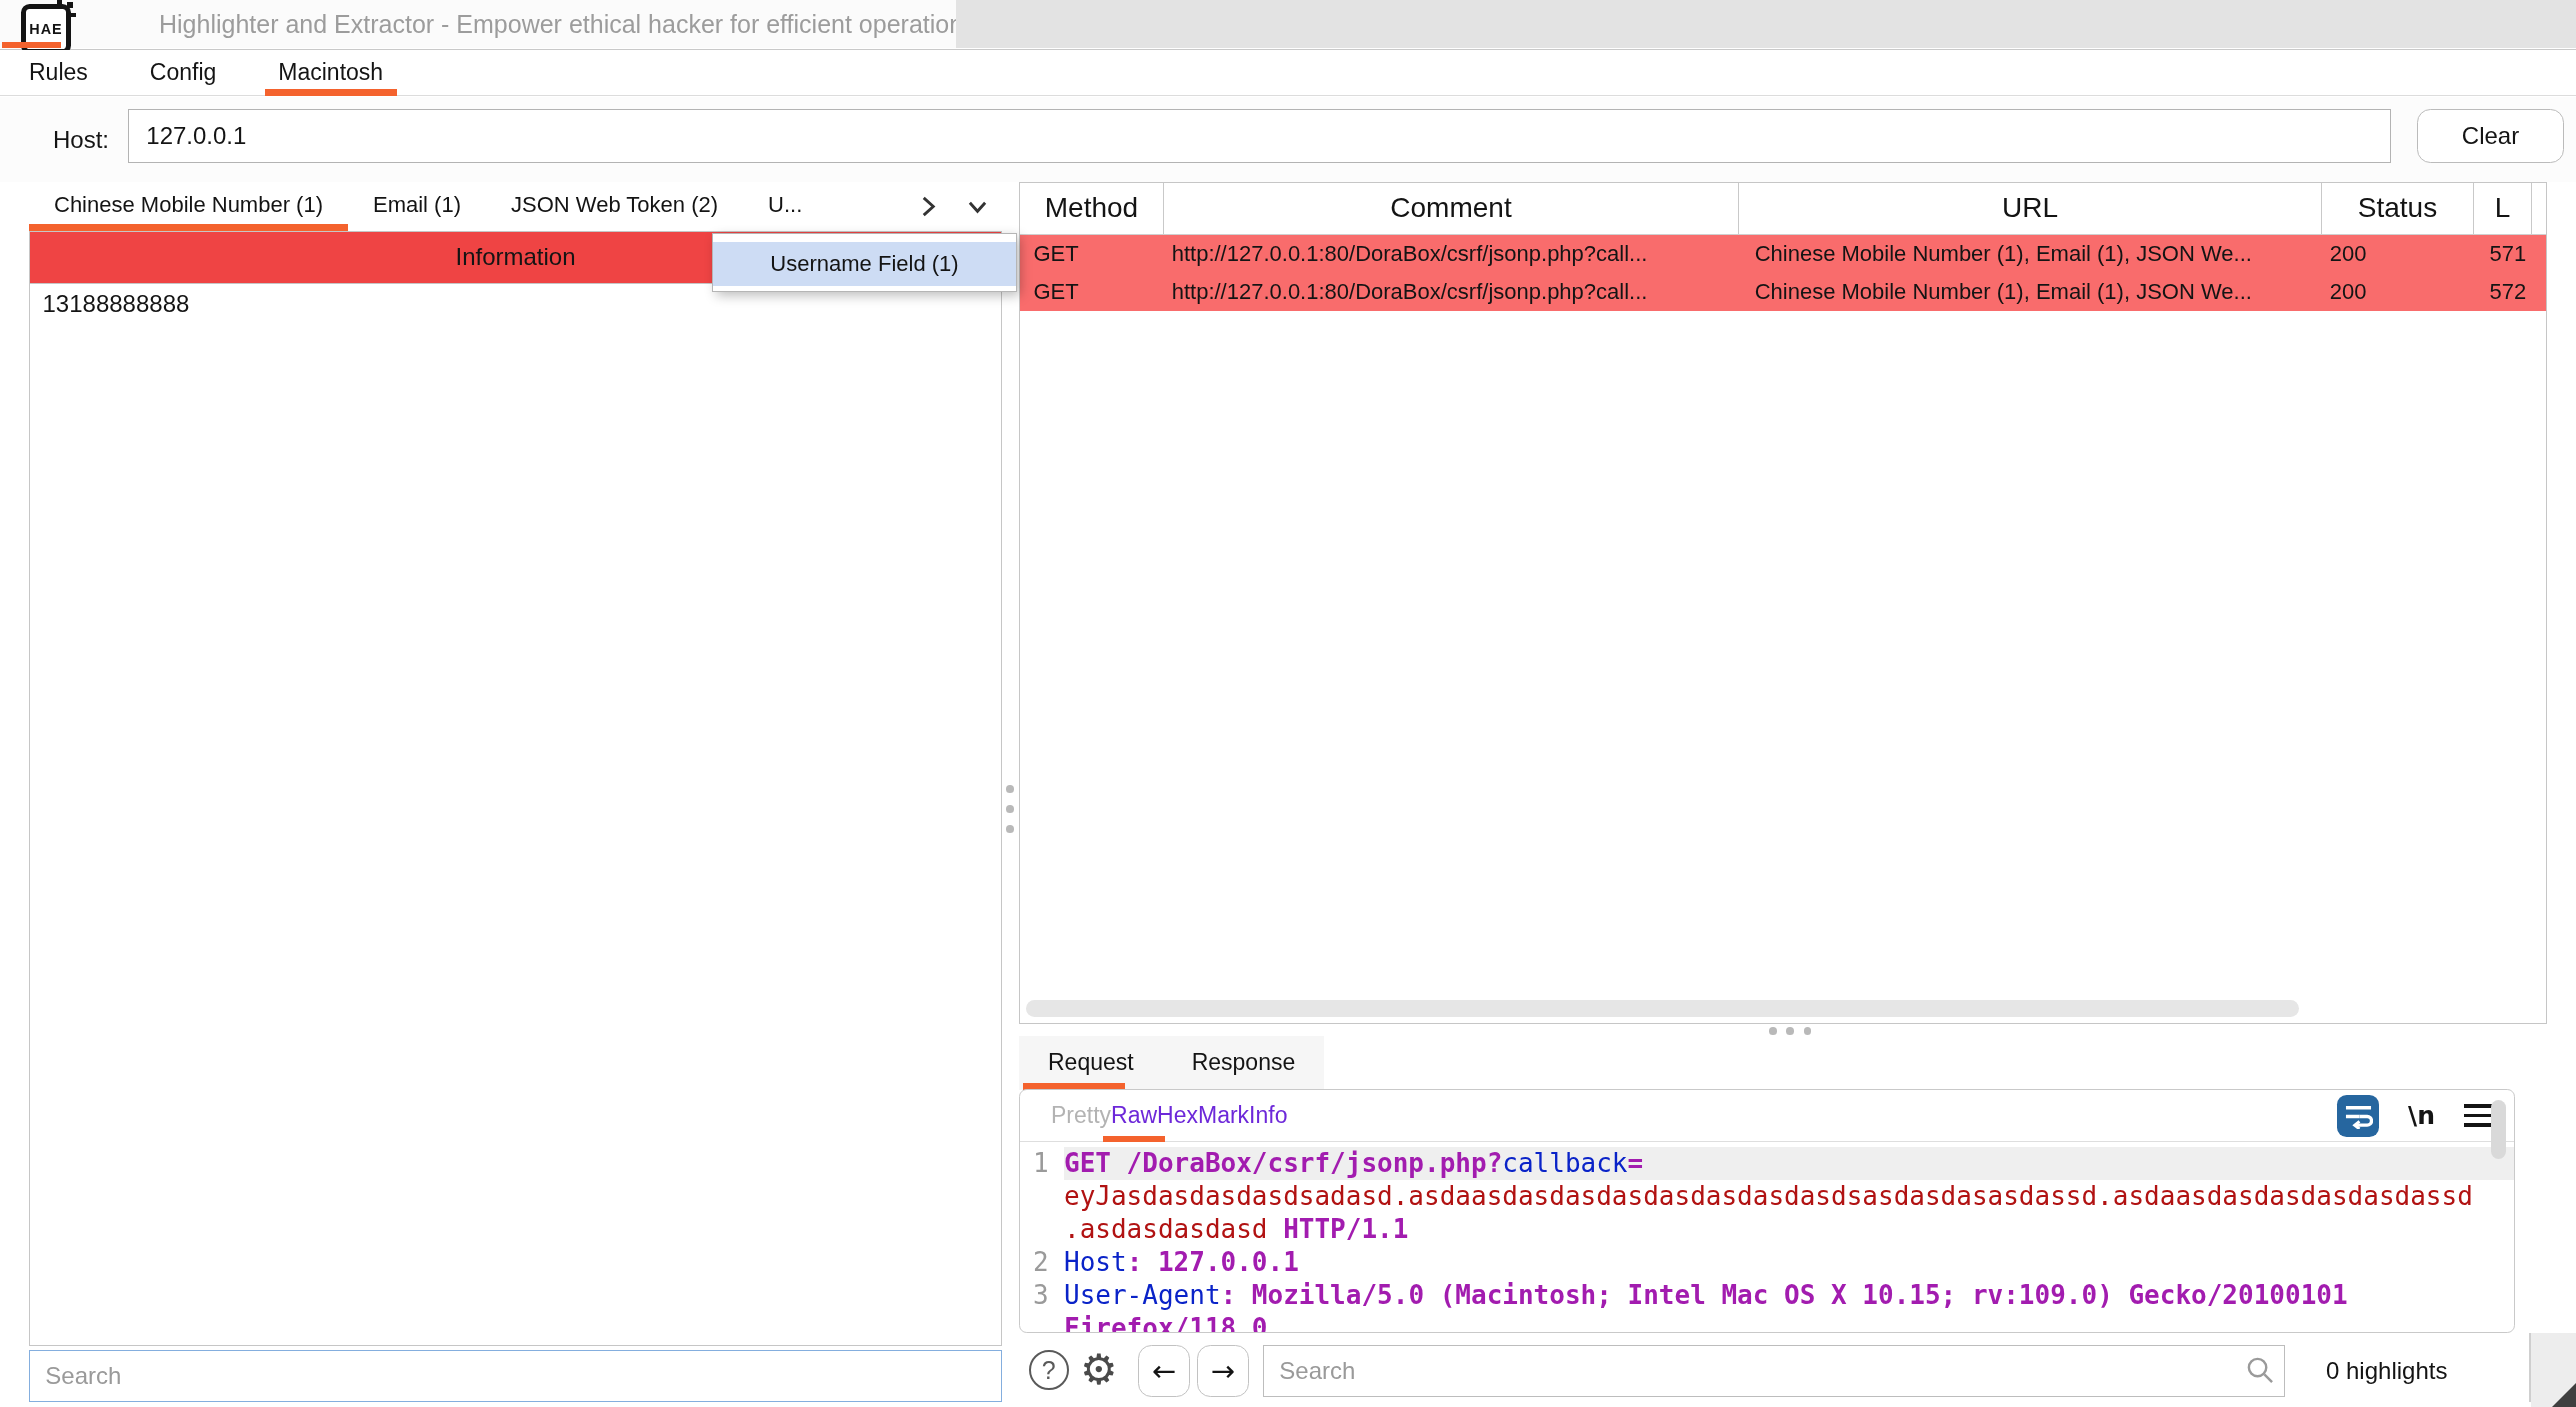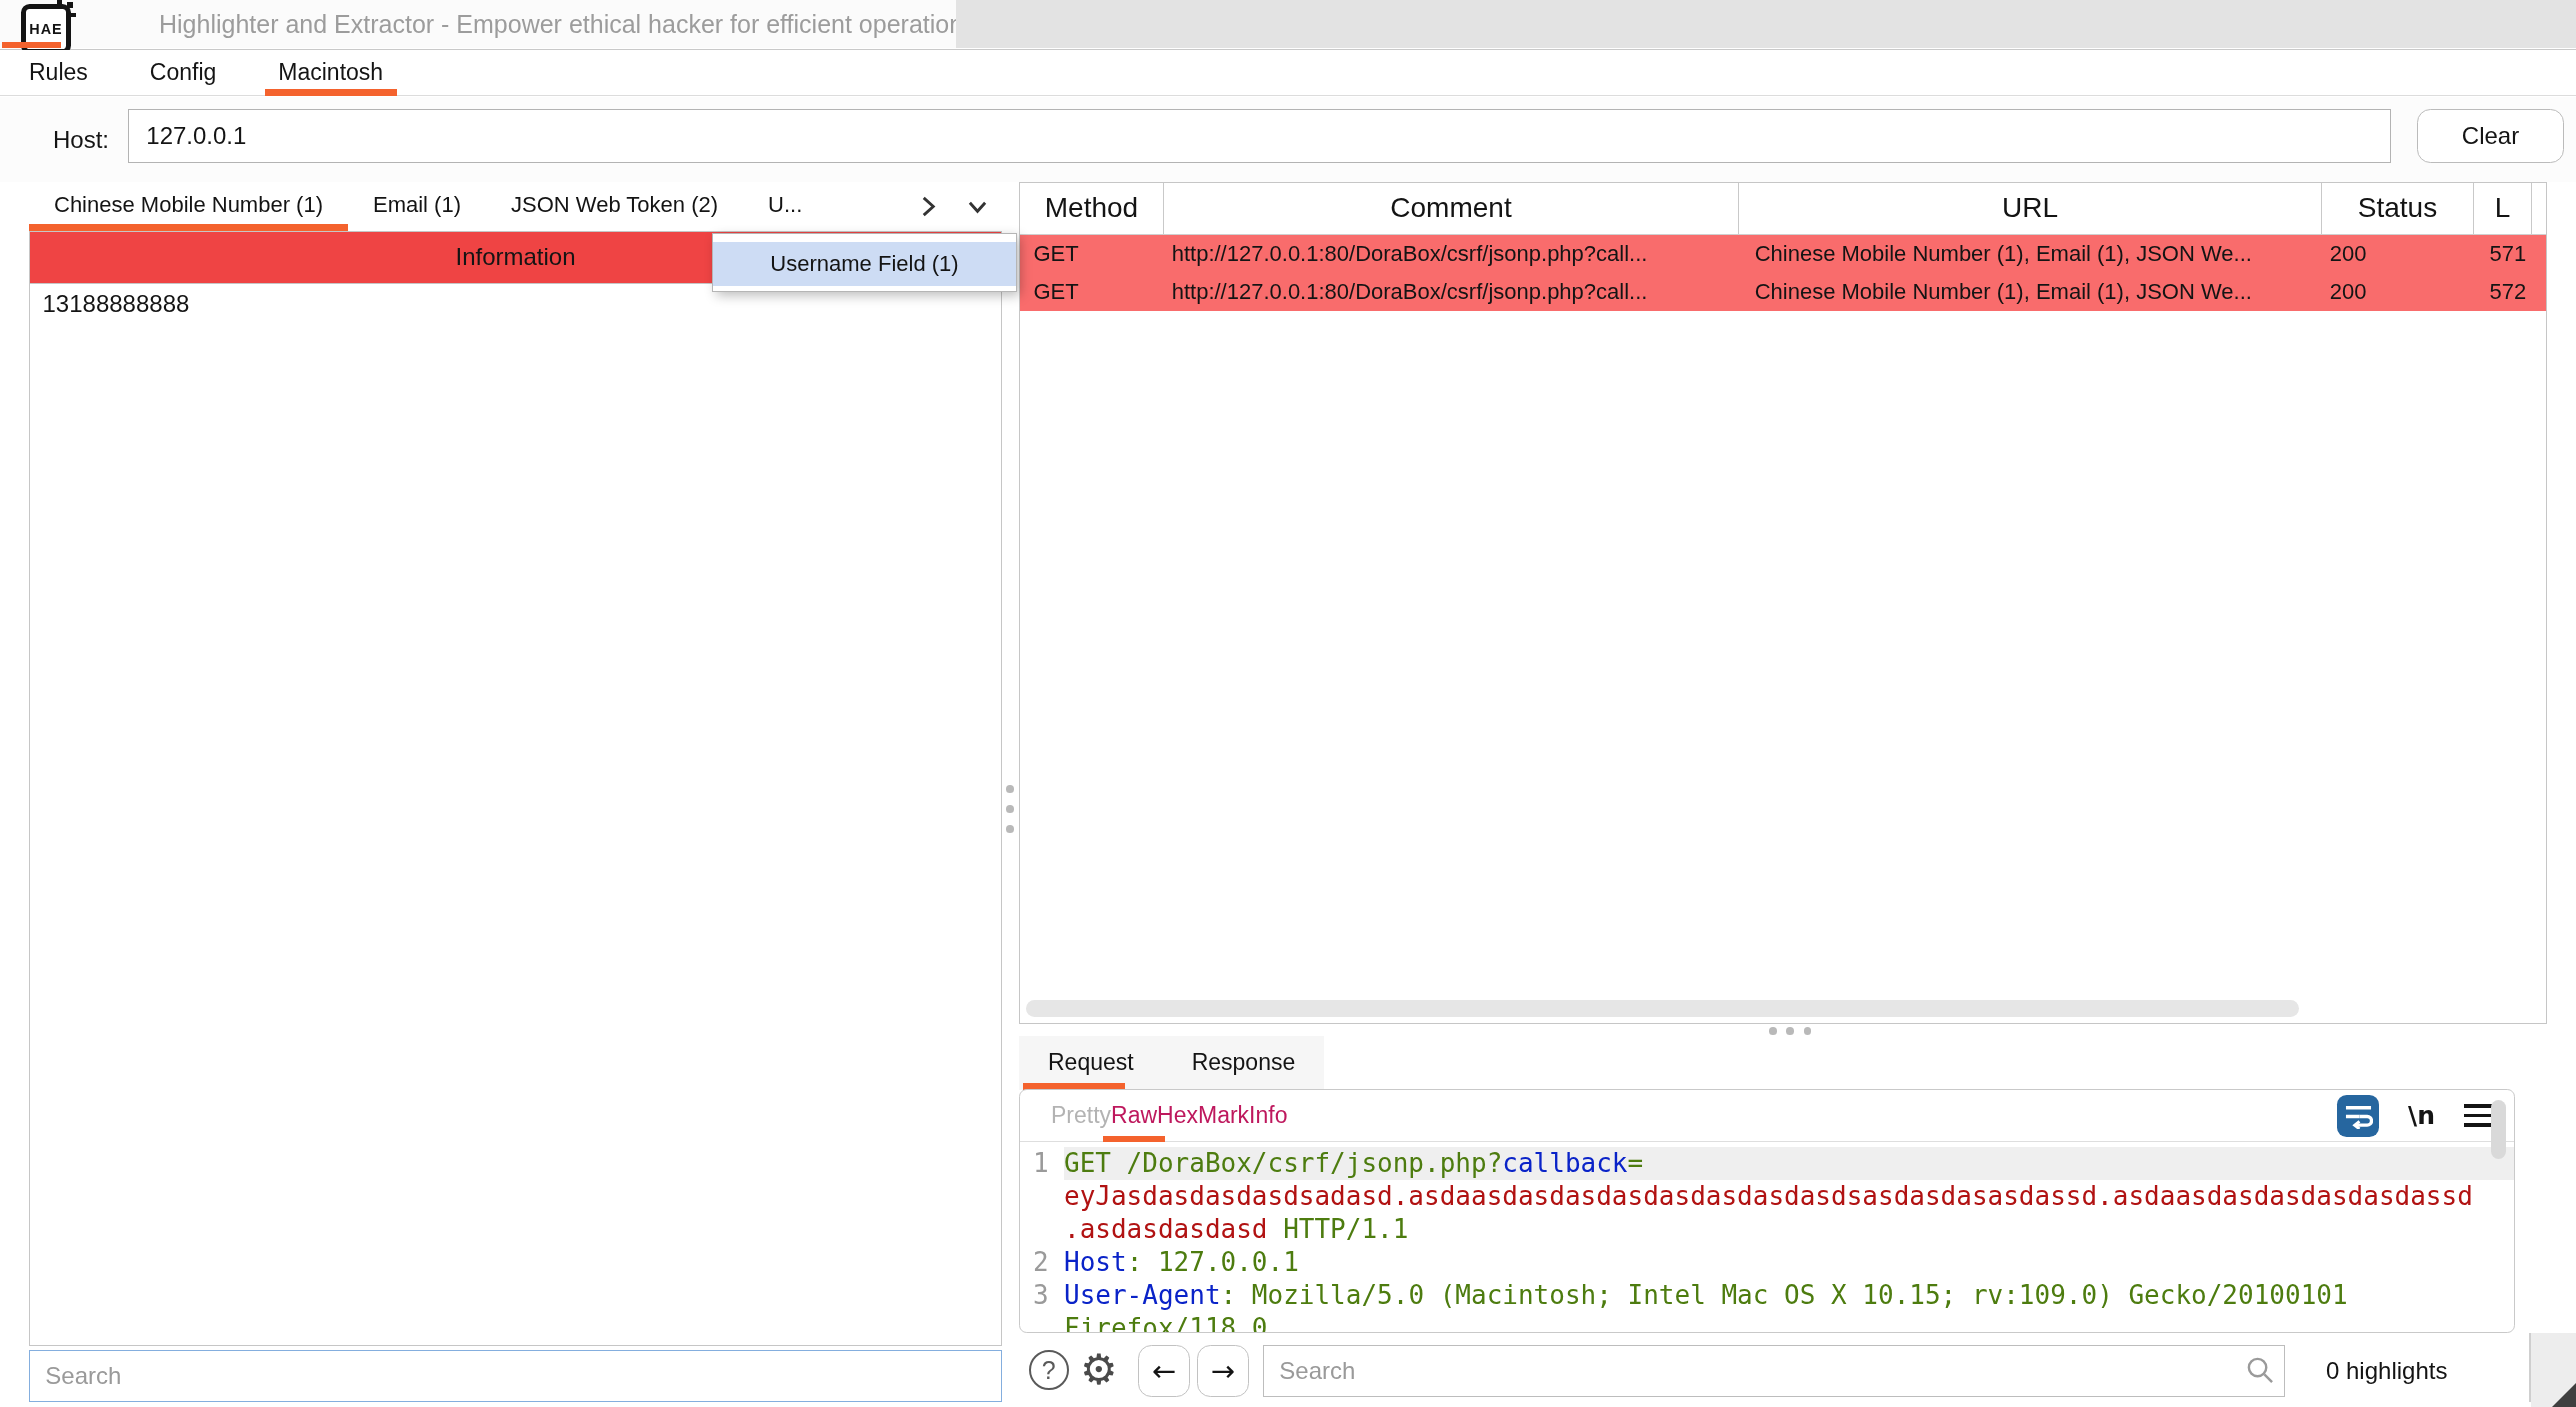--- a/index.html
+++ b/index.html
@@ -68,35 +68,35 @@
   .hsplit { position:absolute; left:1769px; top:1027px; display:flex; gap:9.6px; }
 
   
   .editor-tabs { position:absolute; left:1019px; top:1036px; height:54px; display:flex; background:#f6f6f6; }
   .etab { position:relative; height:54px; line-height:52px; padding:0 29px; font-size:23px; white-space:nowrap; }
   .etab.active .tab-underline { position:absolute; left:3.8px; right:38px; bottom:0; height:6.7px; background:#f4622d; display:block; }
 
   
   .editor-panel { position:absolute; left:1019px; top:1089px; width:1496px; height:244px; border:1.9px solid #c9c9c9; border-radius:7.7px; background:#fff; overflow:hidden; }
   .subtab-row { display:flex; align-items:center; height:52px; border-bottom:1.9px solid #dedede; padding-left:31px; }
-  .subtab { position:relative; height:52px; line-height:50px; font-size:23px; color:#be185d; }
+  .subtab { position:relative; height:52px; line-height:50px; font-size:23px; color:#6d28d9; }
   .subtab.disabled { color:#b3b3b3; }
   .subtab.active .tab-underline { position:absolute; left:-7.7px; right:-7.7px; bottom:0; height:5.8px; background:#f4622d; display:block; }
   .subtab-icons { margin-left:auto; display:flex; align-items:center; gap:29px; padding-right:21px; }
   .wrap-btn { width:42px; height:42px; border-radius:9.6px; background:#26669f; border:none; display:flex; align-items:center; justify-content:center; }
   .nl-btn { background:none; border:none; font-size:25px; font-weight:bold; font-family:"DejaVu Sans",sans-serif; color:#141414; }
   .menu-btn { background:none; border:none; display:flex; flex-direction:column; gap:5.8px; }
   .menu-btn i { width:29px; height:3.8px; background:#141414; display:block; }
 
   .code-area { position:relative; padding-top:4.8px; font-family:"DejaVu Sans Mono","Liberation Mono",monospace; font-size:26px; }
   .code-line { display:flex; height:33px; line-height:33px; }
   .code-gutter { width:44px; text-align:right; padding-right:15.3px; color:#9a9a9a; flex:none; }
   .code-text { white-space:pre; flex:1; }
   .code-line.current .code-text { background:#efefef; }
-  .tk-d { color:#4d7c0f; } .tk-k { color:#0a23c8; } .tk-h { color:#0a23c8; } .tk-v { color:#b11212; }
+  .tk-d { color:#a21caf;font-weight:bold; } .tk-k { color:#0a23c8; } .tk-h { color:#0a23c8; } .tk-v { color:#b11212; }
   .vscroll-thumb { position:absolute; right:7.7px; top:9.6px; width:15.3px; height:59px; border-radius:7.7px; background:#d9d9d9; }
 
   
   .bottom-toolbar { position:absolute; left:1019px; top:1333px; width:1528px; height:75px; background:#fff; }
   .help-btn { position:absolute; left:9.6px; top:17.3px; width:40px; height:40px; border:2.9px solid #5a5a5a; border-radius:50%; background:#fff; font-size:25px; color:#5a5a5a; line-height:35px; text-align:center; }
   .gear-btn { position:absolute; left:61px; top:11.5px; background:none; border:none; font-size:42px; color:#4a4a4a; font-family:"DejaVu Sans",sans-serif; line-height:50px; }
   .nav-btn { position:absolute; top:11.5px; width:52px; height:52px; border:1.9px solid #c2c2c2; border-radius:13.4px; background:#fff; font-size:29px; font-family:"DejaVu Sans",sans-serif; color:#141414; }
   .back-btn { left:119px; } .fwd-btn { left:178px; }
   .editor-search-wrap { position:absolute; left:244px; top:11.5px; width:1022px; height:52px; }
   .editor-search { width:100%; height:100%; border:1.9px solid #bdbdbd; font-size:24px; font-family:"Liberation Sans",sans-serif; padding-left:15.3px; padding-right:52px; outline:none; color:#141414; }

